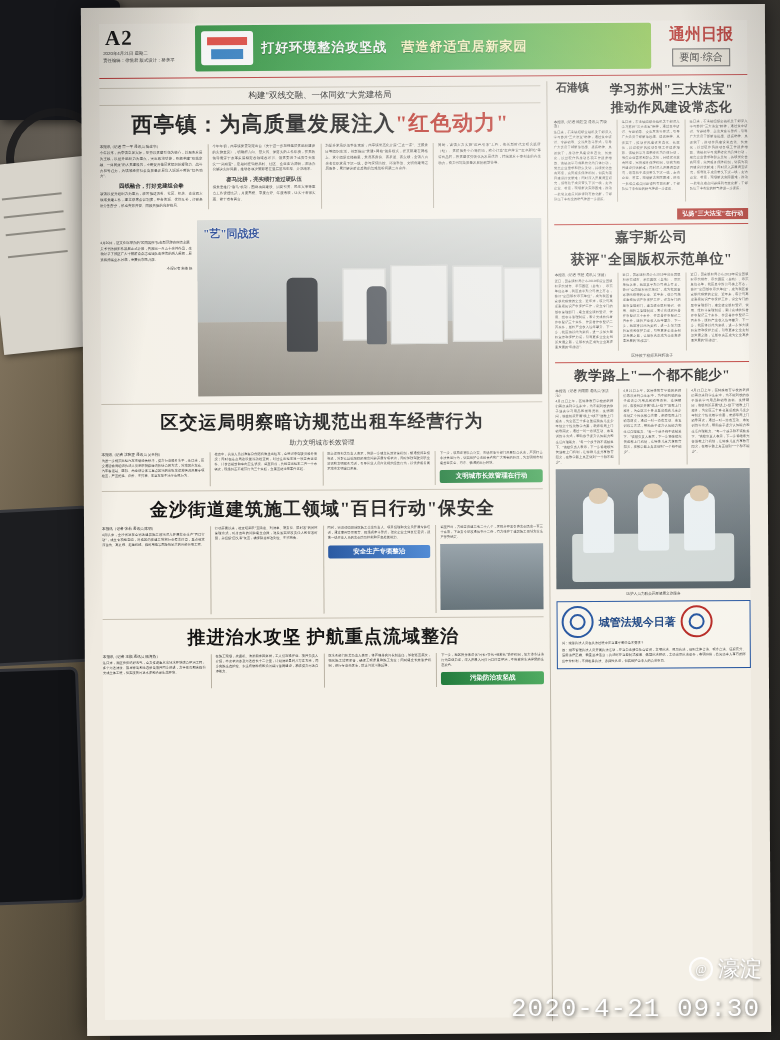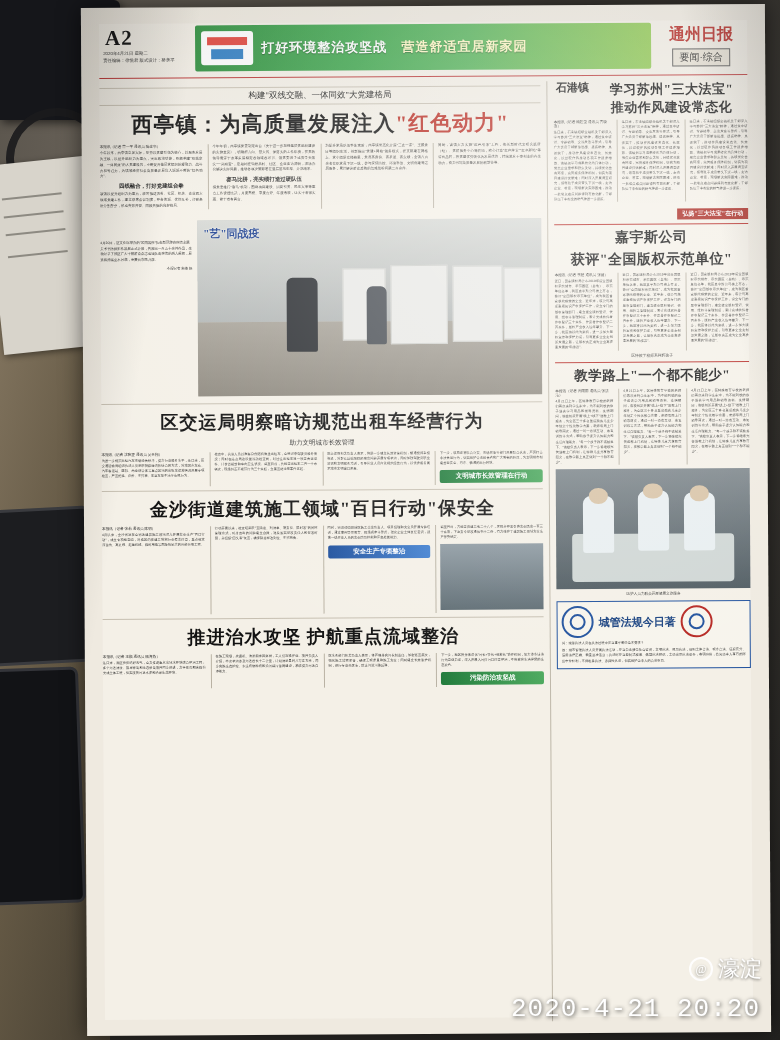--- a/index.html
+++ b/index.html
@@ -378,13 +378,13 @@
 
     </div>
   </div>
  </div>
 </div>
 
 <div id="watermark">
   <span id="wm-circle">@</span>
   <span>濠淀</span>
 </div>
-<div id="timestamp">2020-4-21 20:20</div>
+<div id="timestamp">2020-4-21 09:30</div>
 
 </body></html>

